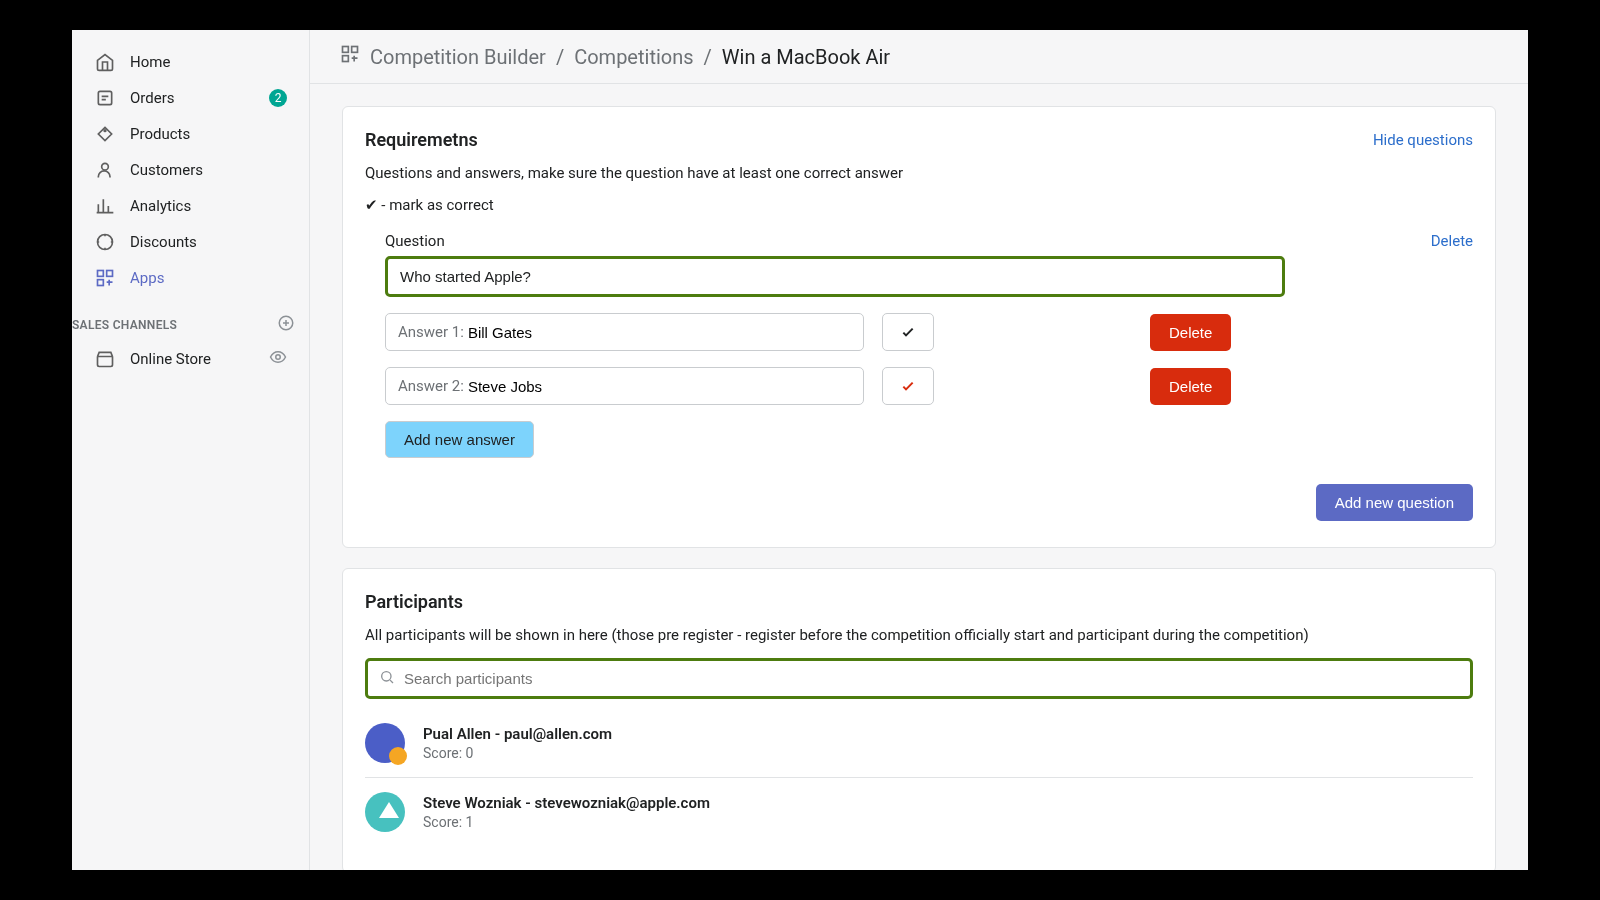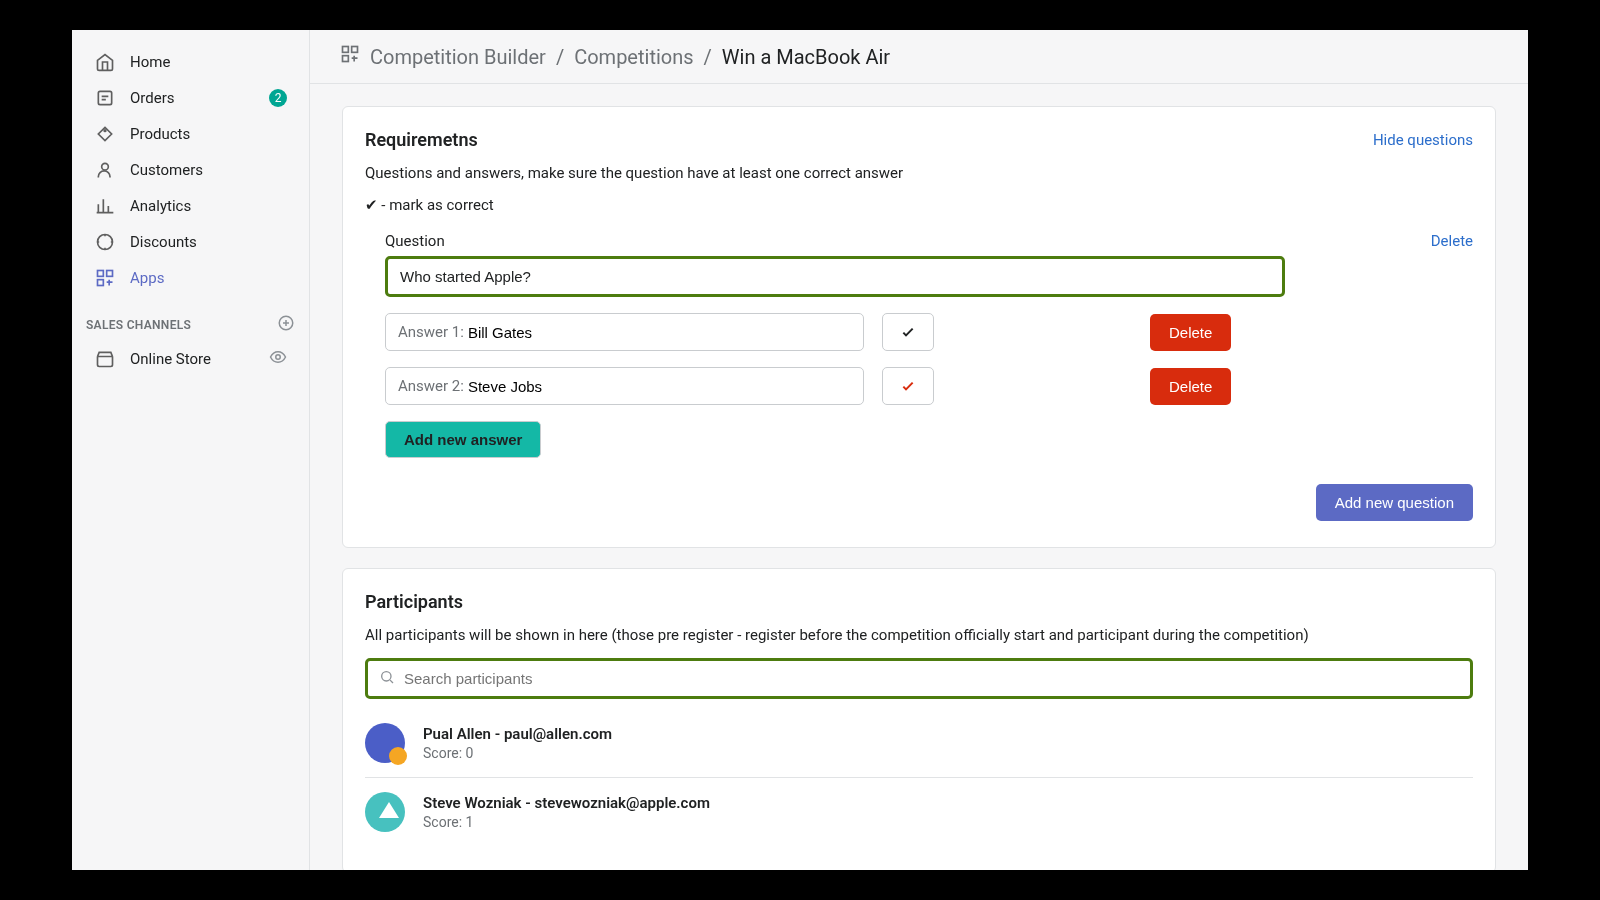--- a/index.html
+++ b/index.html
@@ -48,21 +48,21 @@
   height: 18px;
   display: inline-flex;
   align-items: center;
   justify-content: center;
   padding: 0 5px;
   margin-left: auto;
 }
 .section-header {
   display: flex;
   align-items: center;
-  padding: 18px 14px 6px 14px;
+  padding: 18px 14px 6px 0;
   font-size: 12px;
   font-weight: 600;
   color: #6d7175;
   letter-spacing: 0.3px;
 }
 .section-header .icon { margin-left: auto; cursor: pointer; }
 .nav-trailing-icon { margin-left: auto; color: #8c9196; }
 
 .main {
   flex: 1;
@@ -146,21 +146,21 @@
 .check-btn.correct svg { stroke: #d82c0d; }
 
 .spacer { width: 180px; }
 .btn {
   font-size: 15px;
   border-radius: 5px;
   padding: 9px 18px;
   cursor: pointer;
   border: 1px solid transparent;
 }
-.btn-default { background: #14b8a6; border: 1px solid #c9cccf; color: #202223; font-weight: bold; }
+.btn-default { background: #7dd3fc; border: 1px solid #c9cccf; color: #202223; }
 .btn-danger { background: #d82c0d; color: #fff; }
 .btn-primary { background: #5c6ac4; color: #fff; }
 
 .add-q-row { display: flex; justify-content: flex-end; margin-top: 26px; }
 
 .search-wrap { position: relative; margin-top: 14px; }
 .search-wrap .search-icon {
   position: absolute; left: 14px; top: 50%; transform: translateY(-50%);
   color: #8c9196;
 }

